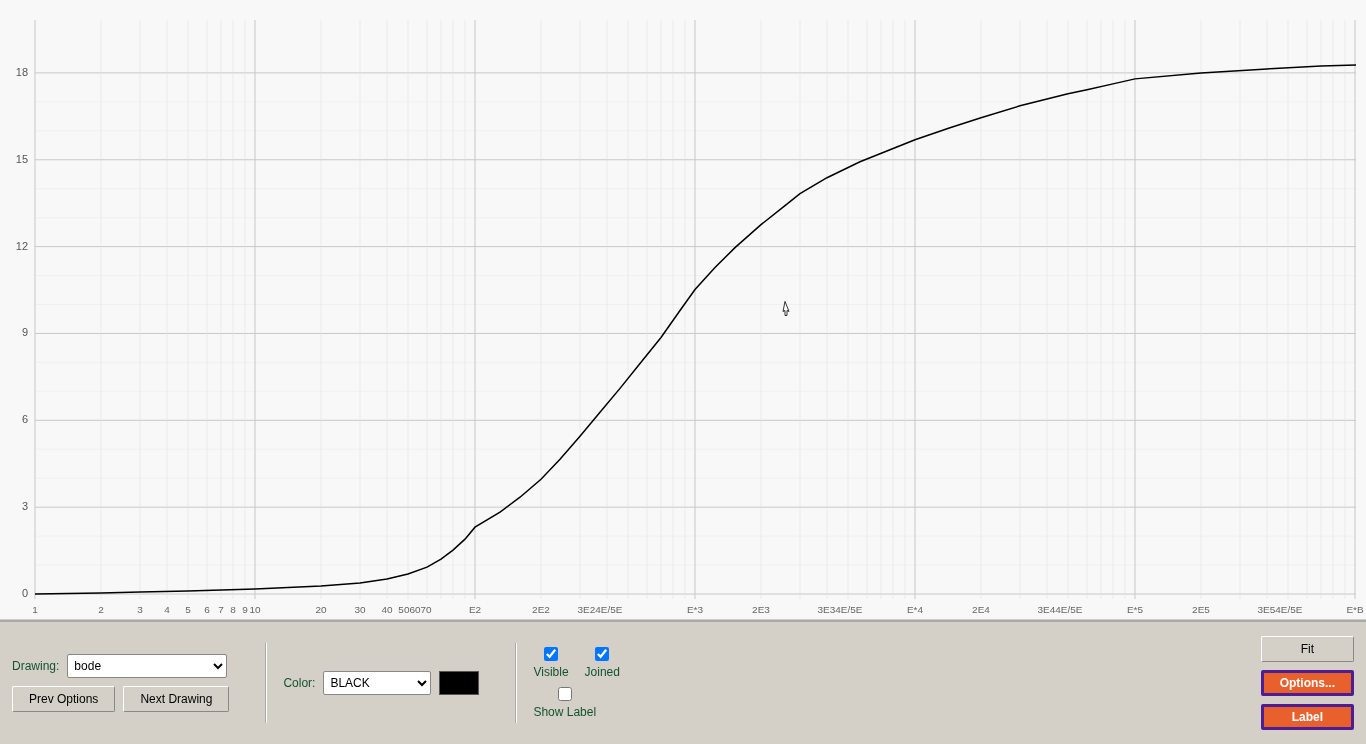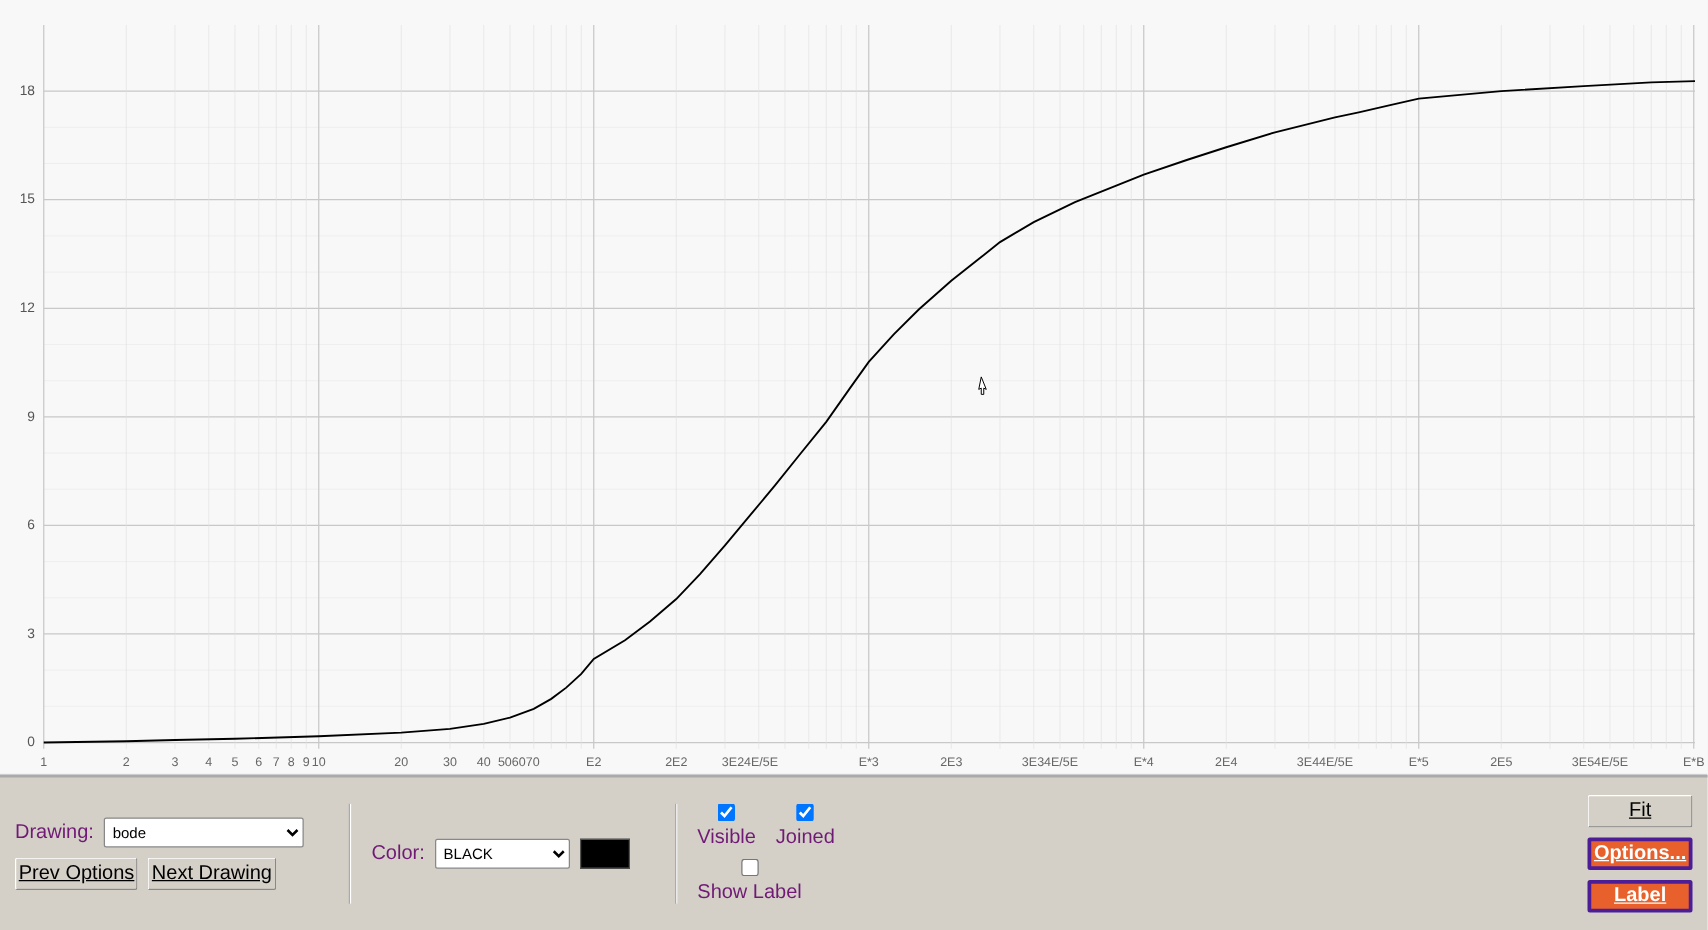--- a/index.html
+++ b/index.html
@@ -58,22 +58,22 @@
       margin-right: 20px;
     }
 
     .panel-row {
       display: flex;
       align-items: center;
       gap: 8px;
     }
 
     .label-text {
-      font-size: 16px;
-      color: #701a75;
+      font-size: 12px;
+      color: #14532d;
       white-space: nowrap;
     }
 
     select {
       height: 24px;
       font-size: 12px;
       background: white;
       border: 1px solid #888;
       border-radius: 2px;
       padding: 0 2px;
@@ -102,30 +102,29 @@
     .point-swatch {
       width: 40px;
       height: 24px;
       background: white;
       border: 1px solid #555;
       display: inline-block;
     }
 
     .panel-btn {
       height: 26px;
-      font-size: 16px;
+      font-size: 12px;
       background: #d4d0c8;
       border: 1px solid #888;
       border-top-color: #fff;
       border-left-color: #fff;
-      padding: 0 2px;
+      padding: 0 16px;
       cursor: pointer;
       border-radius: 2px;
       white-space: nowrap;
-      text-decoration: underline;
     }
 
     .btn-orange {
       background: #e8602c;
       color: white;
       border: 3px solid #4c1d95;
       font-weight: bold;
     }
 
     .btn-fit {

